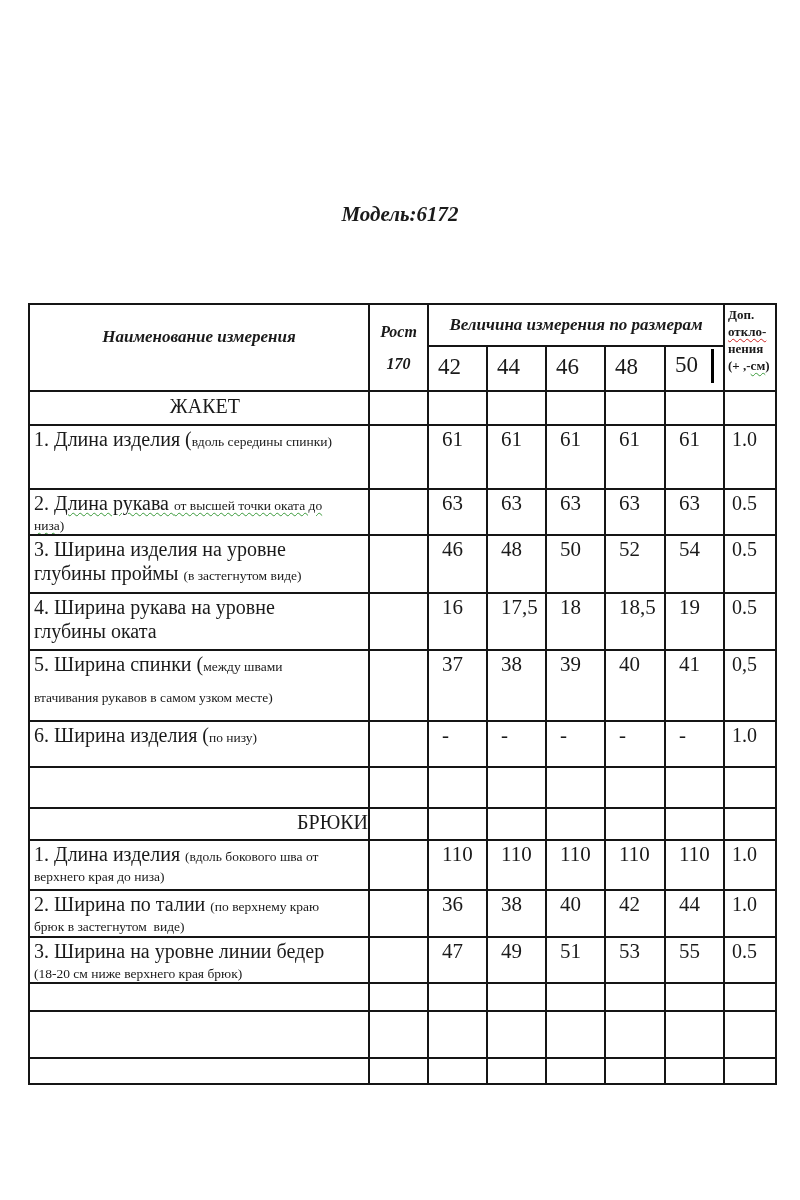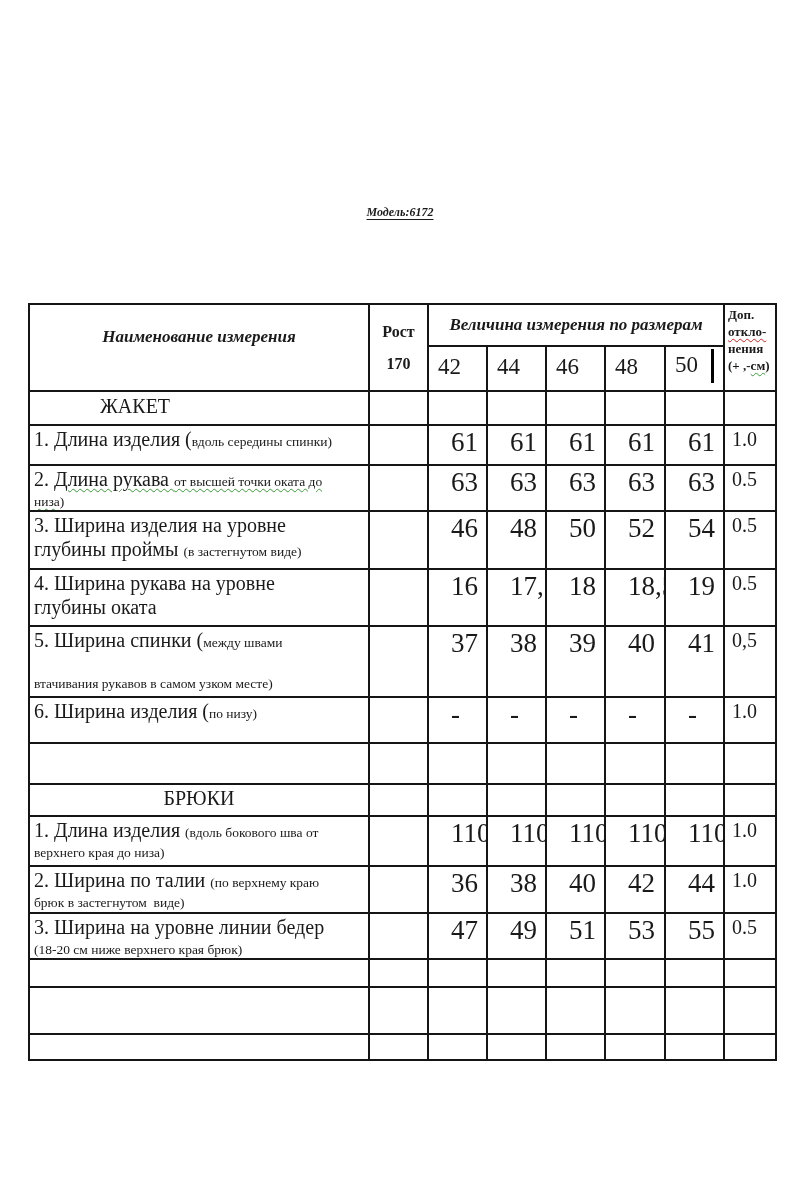--- a/index.html
+++ b/index.html
@@ -3,53 +3,53 @@
 <meta charset="utf-8">
 <style>
   html,body{margin:0;padding:0;}
   body{
     width:800px;height:1200px;background:#ffffff;position:relative;
     font-family:"Liberation Serif", serif;color:#1a1a1a;
     -webkit-font-smoothing:antialiased;
   }
   .title-block{position:absolute;top:202px;left:0;width:800px;text-align:center;}
   .model-title{
-    font-style:italic;font-weight:bold;font-size:12px;
-    text-decoration:underline;text-underline-offset:3px;display:inline-block;
+    font-style:italic;font-weight:bold;font-size:21px;
+    text-underline-offset:3px;display:inline-block;
   }
   .main-title{font-weight:bold;font-size:22px;letter-spacing:0.3px;margin-top:1px;}
 
   table.meas{
     position:absolute;left:28px;top:303px;width:747px;
     border-collapse:collapse;table-layout:fixed;
   }
   td{
     border:2px solid #151515;vertical-align:top;padding:0;overflow:hidden;
   }
   
   .th-name{
     text-align:center;vertical-align:middle;font-style:italic;font-weight:bold;
     font-size:17px;padding-bottom:22px;
   }
-  .th-rost{vertical-align:middle;text-align:center;font-weight:bold;font-size:16px;margin-top:29px;}
+  .th-rost{vertical-align:middle;text-align:center;font-style:italic;font-weight:bold;font-size:16px;margin-top:29px;}
   .th-rost .rost-top{margin-bottom:14px;}
   .th-sizes{text-align:center;vertical-align:middle;font-style:italic;font-weight:bold;font-size:17px;}
   .th-dev{font-weight:bold;font-size:13px;line-height:1.32;padding:1px 0 0 3px;vertical-align:top;}
   .size-cell{font-size:23px;vertical-align:middle;padding:0 0 4px 9px;}
   .cursor{
     display:inline-block;width:3px;height:34px;background:#000;
     vertical-align:middle;margin-left:13px;margin-bottom:2px;
   }
   
   .name{padding:2px 2px 0 4px;line-height:1.18;}
   .big{font-size:20px;}
   .sm{font-size:13.5px;}
-  .val{font-size:27px;padding:1px 0 0 22px;}
+  .val{font-size:21px;padding:1px 0 0 13px;}
   .dev{font-size:20px;padding:2px 0 0 7px;}
-  .section-cell{text-align:center;vertical-align:middle;font-size:20px;padding-bottom:3px;}
+  .section-cell{text-align:right;vertical-align:middle;font-size:20px;padding-bottom:3px;}
   .section-jacket{padding-right:128px;}
   .wavy-green{
     text-decoration:underline;text-decoration-style:wavy;
     text-decoration-color:#3a9a3a;text-decoration-thickness:1px;text-underline-offset:2px;
   }
   .wavy-red{
     text-decoration:underline;text-decoration-style:wavy;
     text-decoration-color:#cc2222;text-decoration-thickness:1px;text-underline-offset:2px;
   }
 </style>
@@ -99,21 +99,21 @@
     <td class="section-cell section-jacket">ЖАКЕТ</td>
     <td></td>
         <td></td>
         <td></td>
         <td></td>
         <td></td>
         <td></td>
         <td></td>
   </tr>
 
-  <tr style="height:40px">
+  <tr style="height:64px">
     <td class="name">
       <div><span class="big">1. Длина изделия (</span><span class="sm">вдоль середины спинки)</span></div>
     </td>
     <td></td>
     <td class="val">61</td>
     <td class="val">61</td>
     <td class="val">61</td>
     <td class="val">61</td>
     <td class="val">61</td>
     <td class="dev">1.0</td>
@@ -157,21 +157,21 @@
     <td class="val">17,5</td>
     <td class="val">18</td>
     <td class="val">18,5</td>
     <td class="val">19</td>
     <td class="dev">0.5</td>
   </tr>
 
   <tr style="height:71px">
     <td class="name">
       <div><span class="big">5. Ширина спинки (</span><span class="sm">между швами</span></div>
-      <div style="margin-top:21px"><span class="sm">втачивания рукавов в самом узком месте)</span></div>
+      <div style="margin-top:11px"><span class="sm">втачивания рукавов в самом узком месте)</span></div>
     </td>
     <td></td>
     <td class="val">37</td>
     <td class="val">38</td>
     <td class="val">39</td>
     <td class="val">40</td>
     <td class="val">41</td>
     <td class="dev">0,5</td>
   </tr>
 

